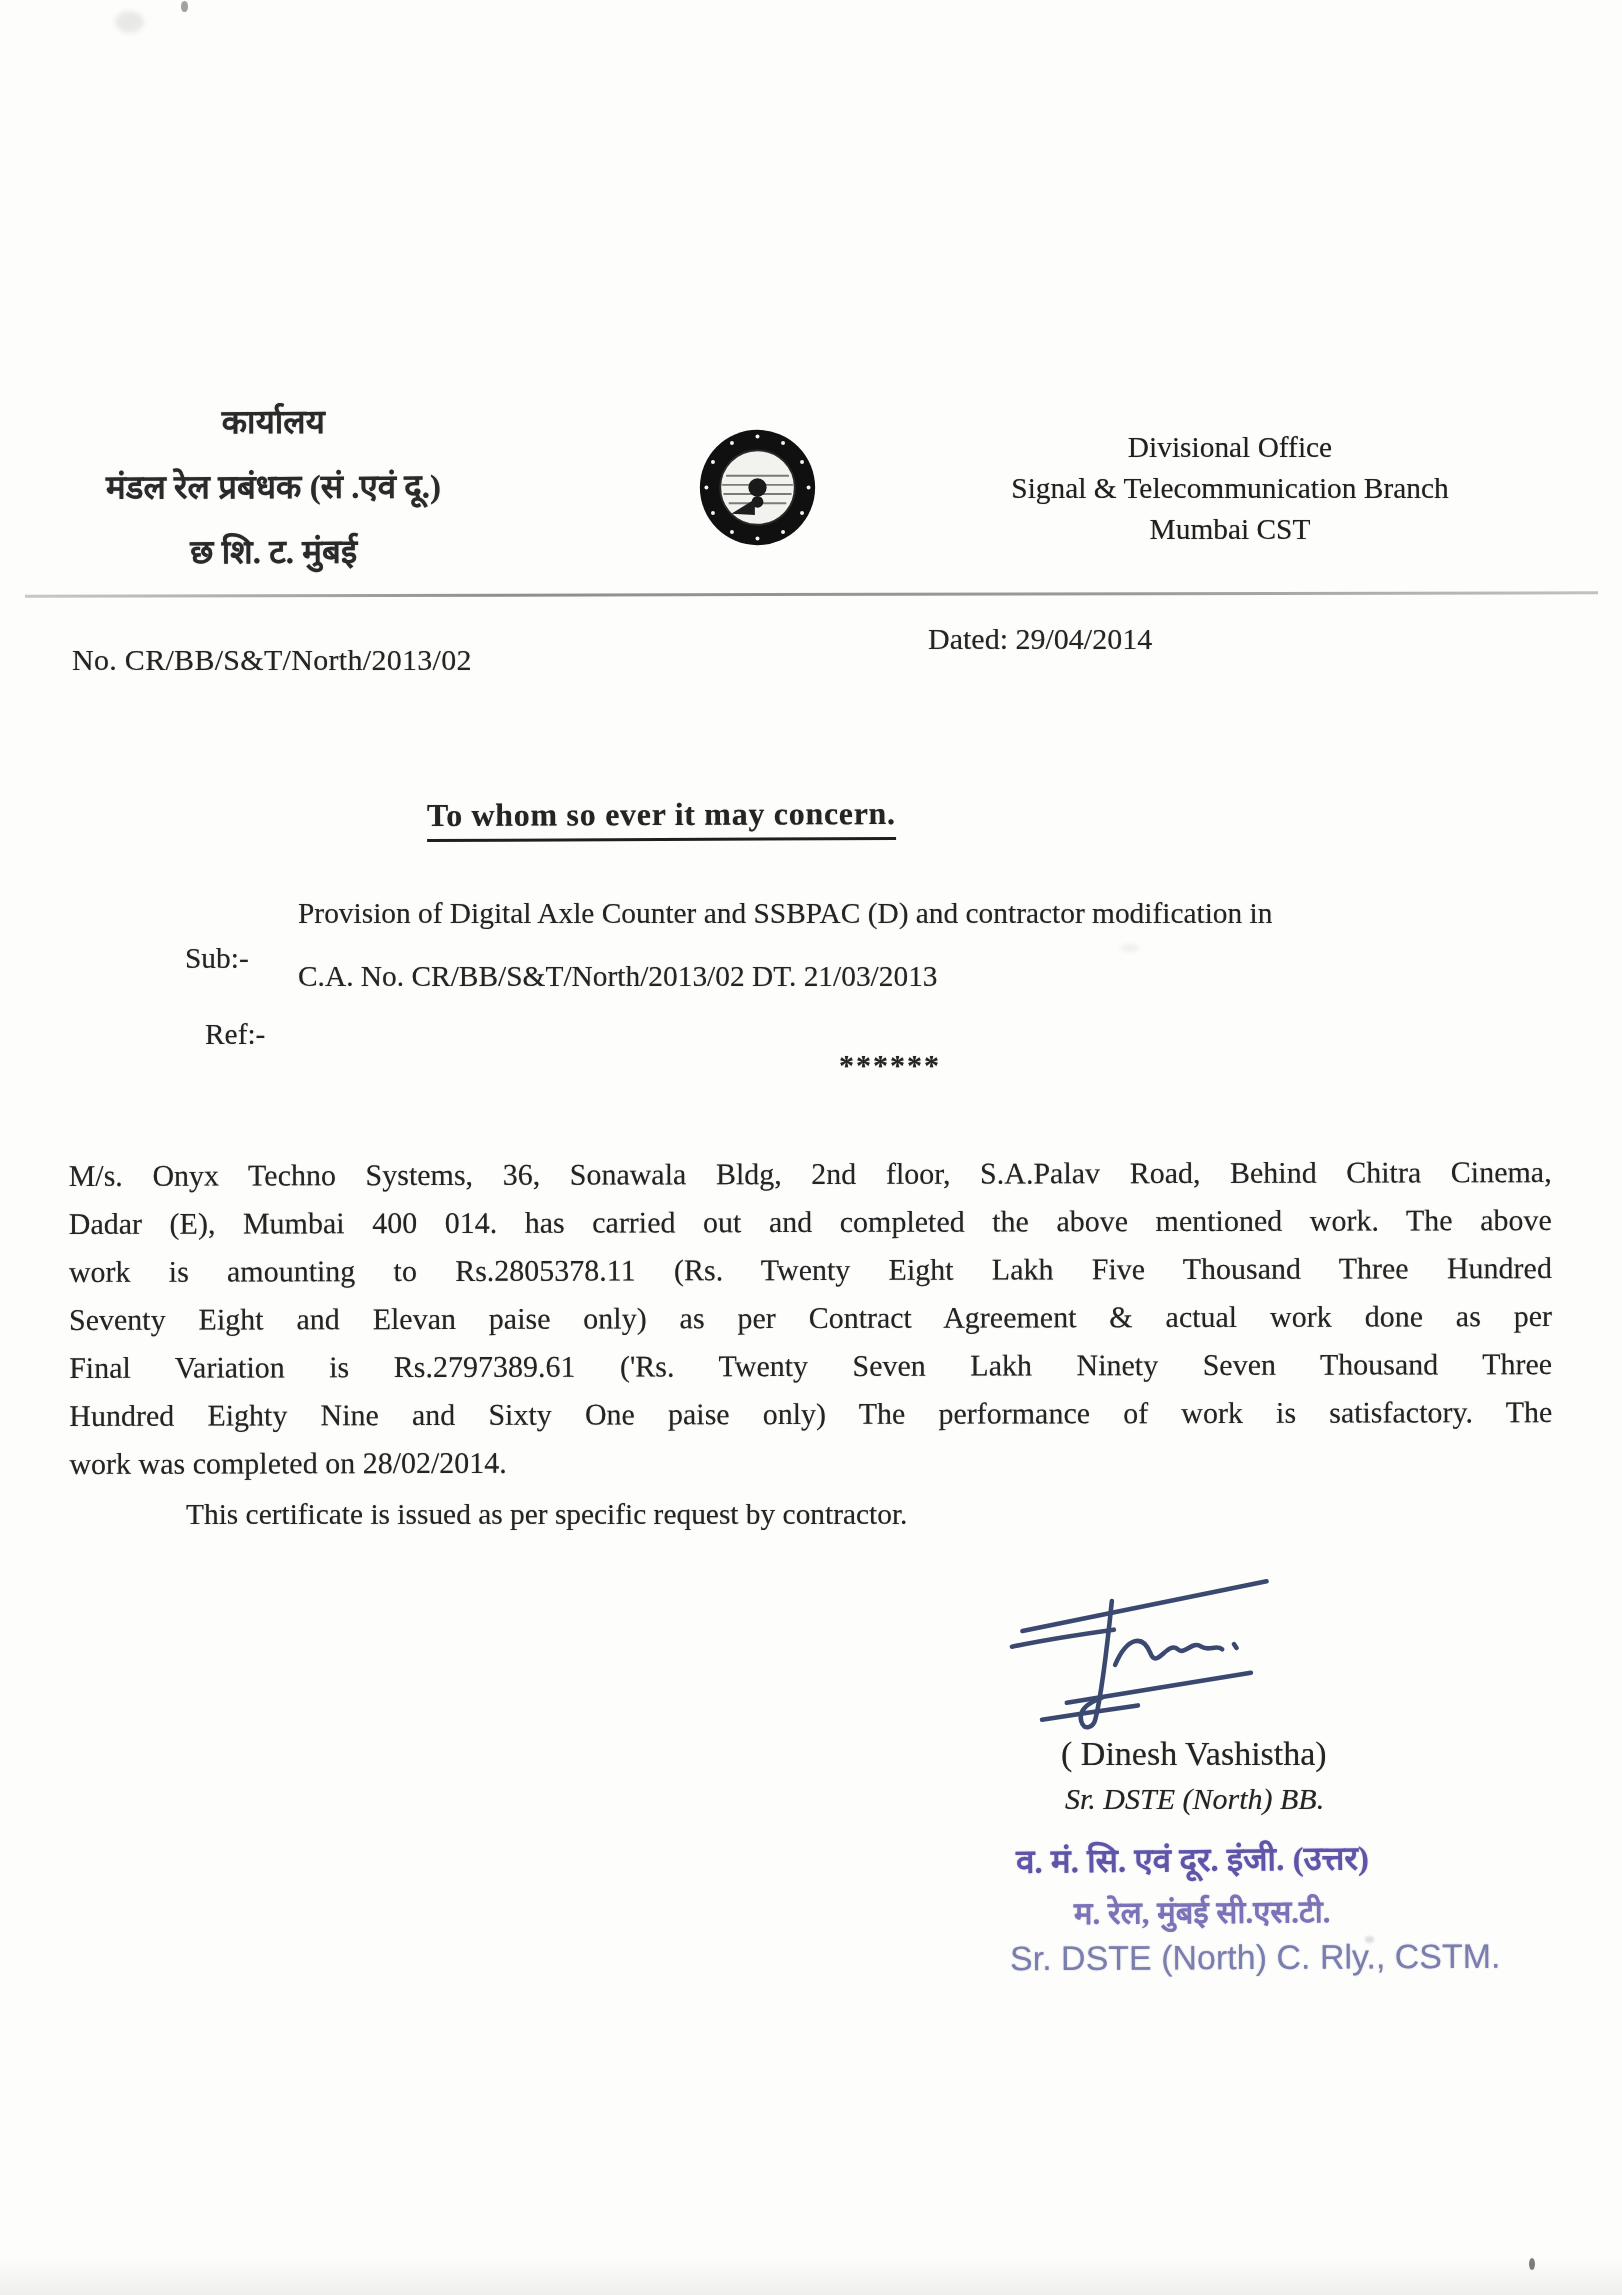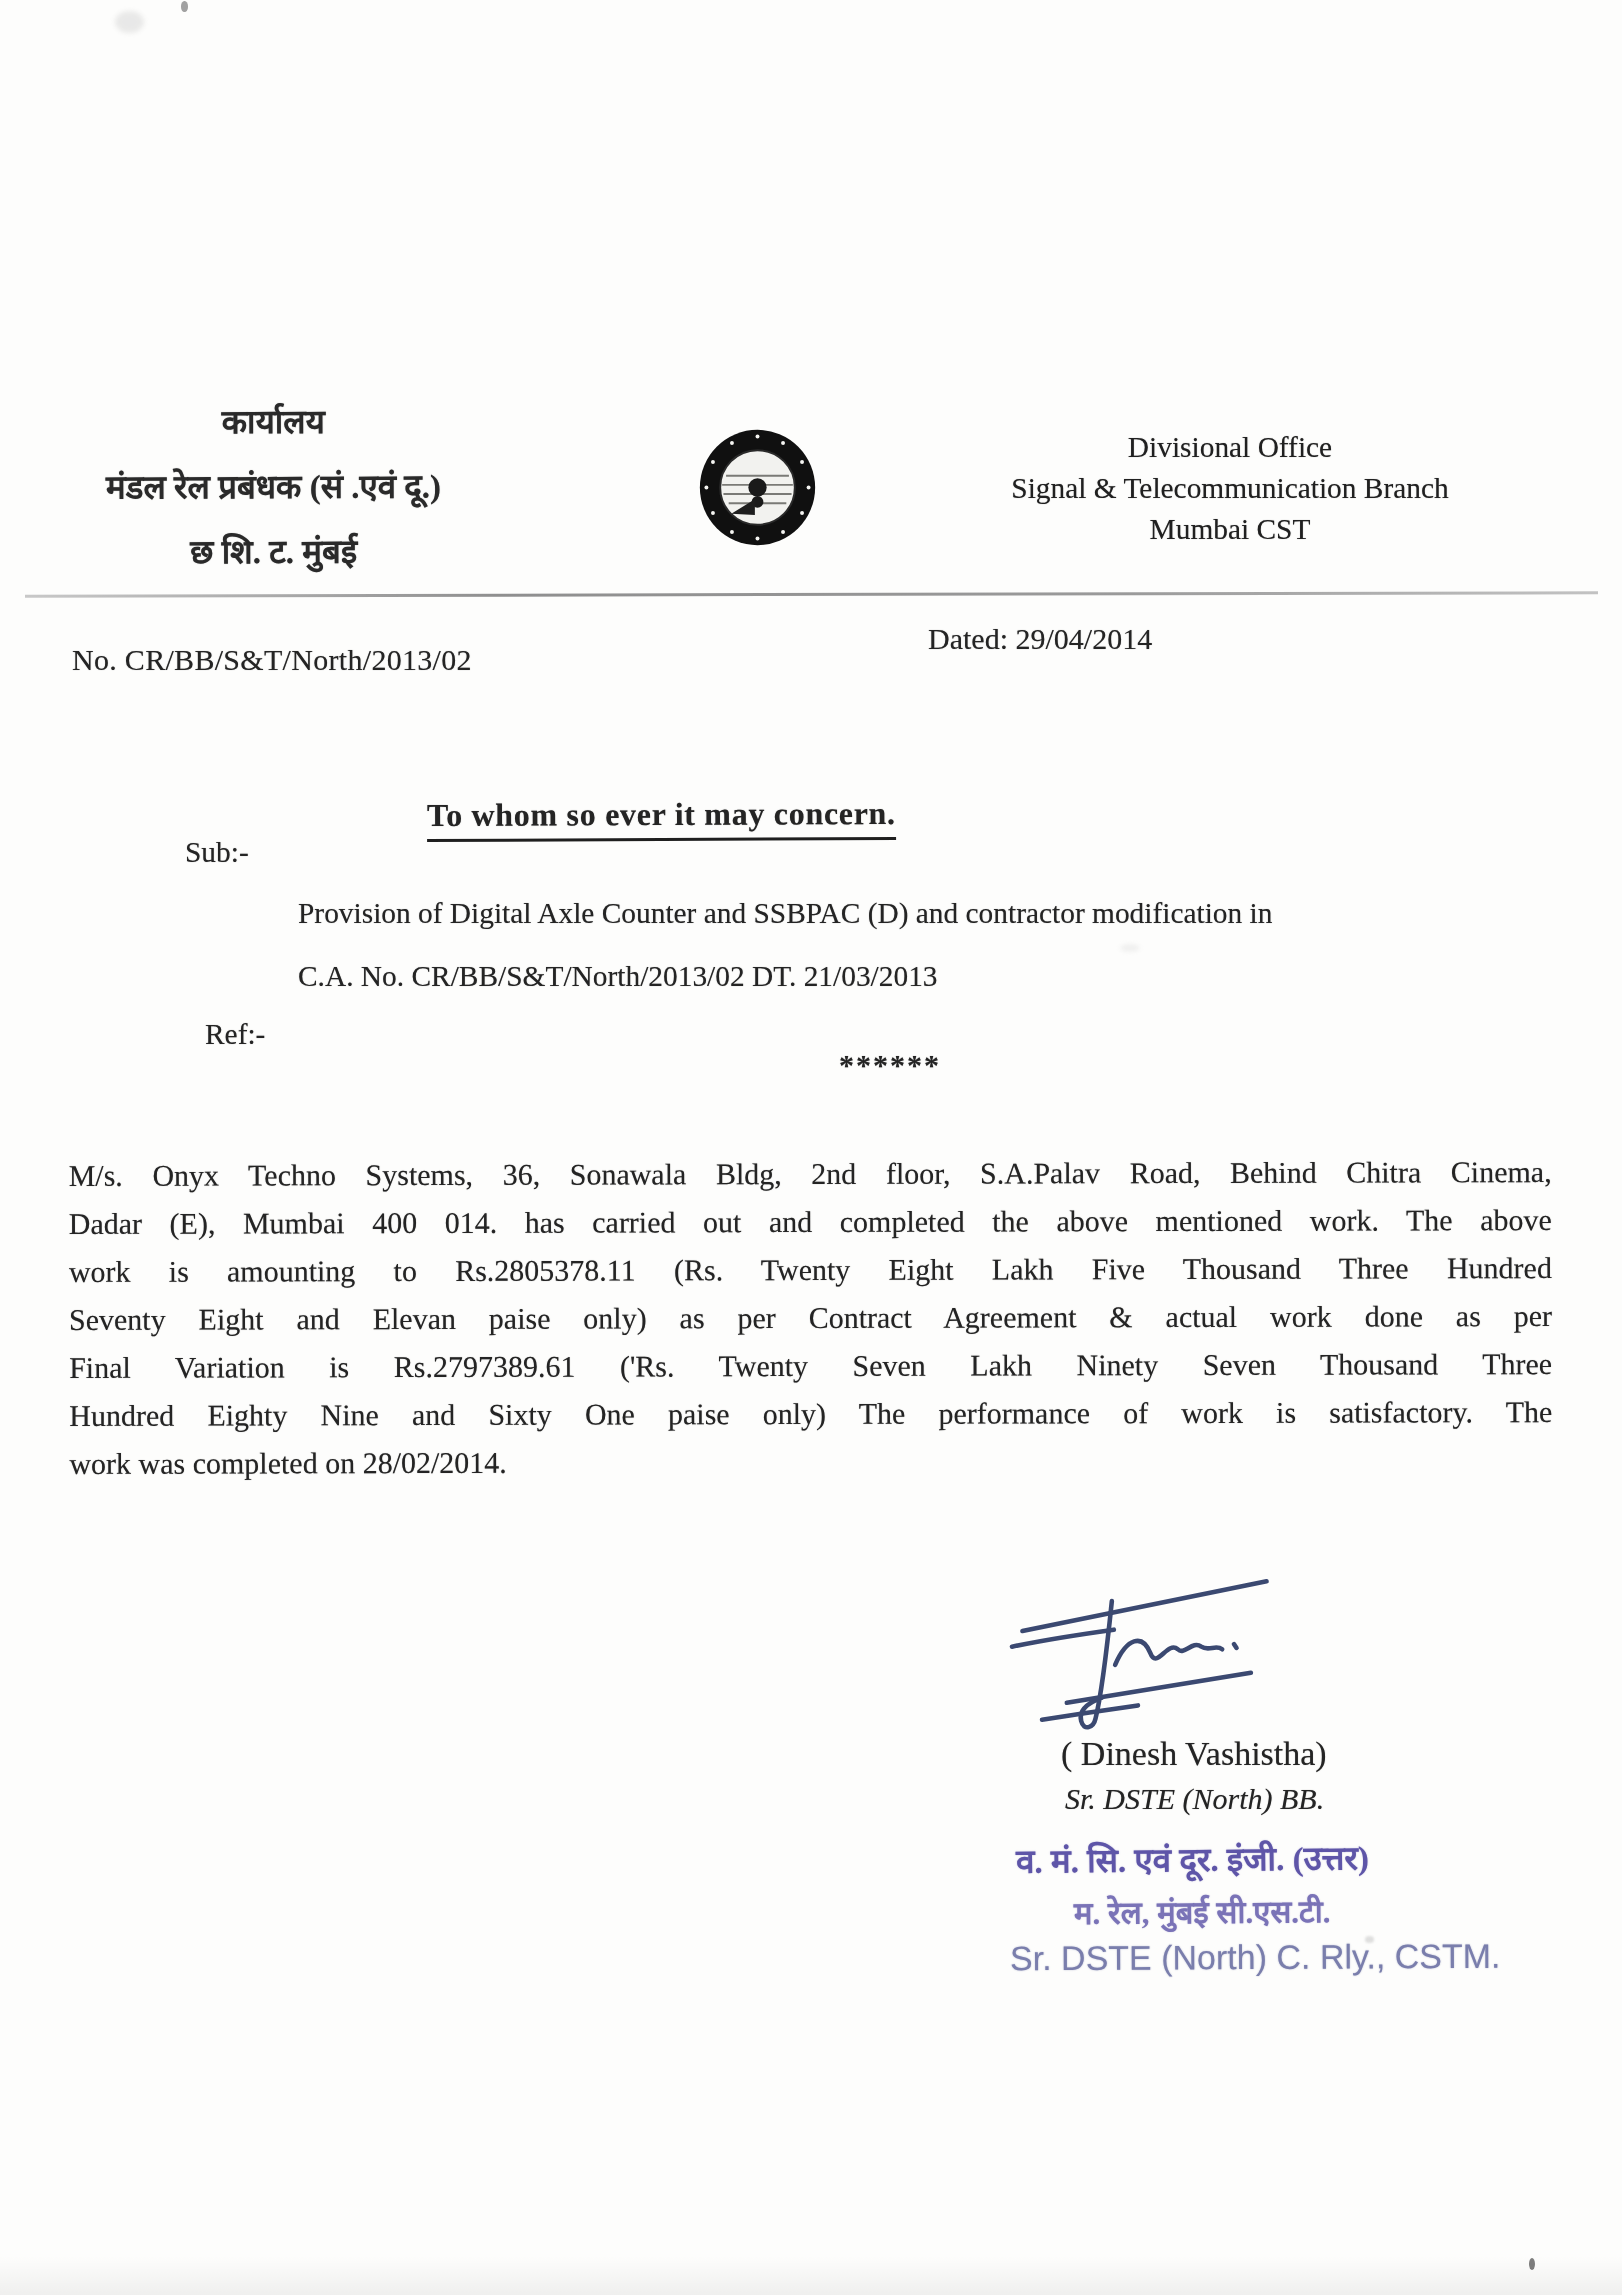--- a/index.html
+++ b/index.html
@@ -28,21 +28,21 @@
     background:linear-gradient(to right,#c8c8c8,#8f8f8f 30%,#9a9a9a 70%,#c2c2c2);
     transform:rotate(-0.12deg);}
 
   .no-line{left:72px;top:643px;font-size:30px;letter-spacing:0.3px;}
   .dated-line{left:928px;top:622px;font-size:30px;}
 
   .title{left:427px;top:796px;font-size:32px;font-weight:700;
     border-bottom:3.9px solid #1f1f1f;padding-bottom:5.2px;letter-spacing:0.7px;
     transform:rotate(-0.25deg);}
 
-  .sub-label{left:185px;top:836px;font-size:29.4px;}
+  .sub-label{left:185px;top:942px;font-size:29.4px;}
   .sub-body{left:298px;top:889px;width:1230px;font-size:29.4px;line-height:48px;}
 
   .ref-label{left:185px;top:1018px;font-size:29.4px;margin-left:20px;}
   .ref-body{left:298px;top:960px;width:1112px;font-size:29.4px;}
   .asterisks{left:839px;top:1048px;font-size:30px;font-weight:700;letter-spacing:2px;}
 
   .body-par{left:69px;top:1150px;width:1483px;font-size:30px;line-height:48px;
     transform:rotate(-0.15deg);}
   .body-par .jline{text-align:justify;text-align-last:justify;}
   .body-par .lline{text-align:left;}
@@ -135,20 +135,21 @@
   <div class="abs body-par scan">
     <div class="jline">M/s.  Onyx Techno Systems, 36, Sonawala Bldg, 2nd floor, S.A.Palav Road, Behind Chitra Cinema,</div>
     <div class="jline">Dadar (E), Mumbai 400 014.  has carried out and completed the above mentioned work. The above</div>
     <div class="jline">work is amounting to Rs.2805378.11  (Rs. Twenty Eight Lakh Five Thousand Three Hundred</div>
     <div class="jline">Seventy Eight and Elevan paise only) as per Contract Agreement &amp; actual work done as per</div>
     <div class="jline">Final Variation is Rs.2797389.61  ('Rs. Twenty Seven Lakh Ninety Seven Thousand Three</div>
     <div class="jline">Hundred Eighty Nine and Sixty One paise  only)  The performance of work is satisfactory.  The</div>
     <div class="lline">work was completed on 28/02/2014.</div>
   </div>
 
+  <div class="abs closing scan">This certificate is issued as per specific request by contractor.</div>
 
   <div class="abs sig-svg">
     <svg width="281" height="173" viewBox="0 0 430 265" aria-hidden="true">
       <g fill="none" stroke="#2b3a66" stroke-width="7" stroke-linecap="round" opacity="0.92">
         <path d="M28 98 L402 22"></path>
         <path d="M12 122 C60 112 110 104 168 96"></path>
         <path d="M165 52 C158 120 148 200 140 232 C137 246 122 252 118 236 C114 220 128 208 150 200"></path>
         <path d="M170 150 C188 108 212 102 224 132 C234 158 250 112 266 126 C276 136 288 112 302 122 C314 130 324 118 334 126"></path>
         <path d="M352 118 L356 124"></path>
         <path d="M96 208 L378 162"></path>

